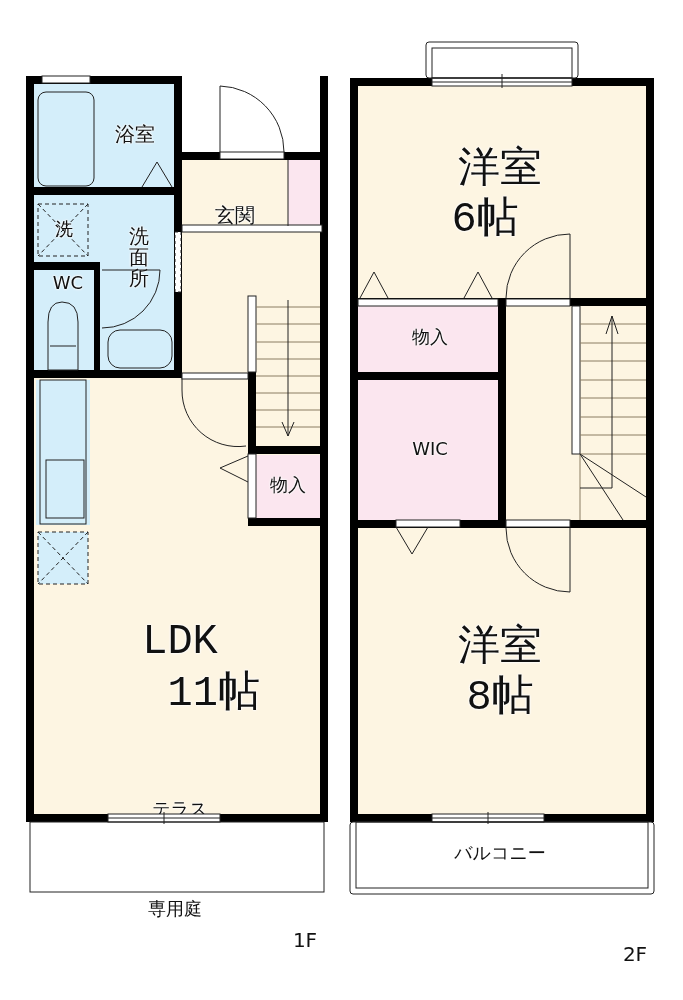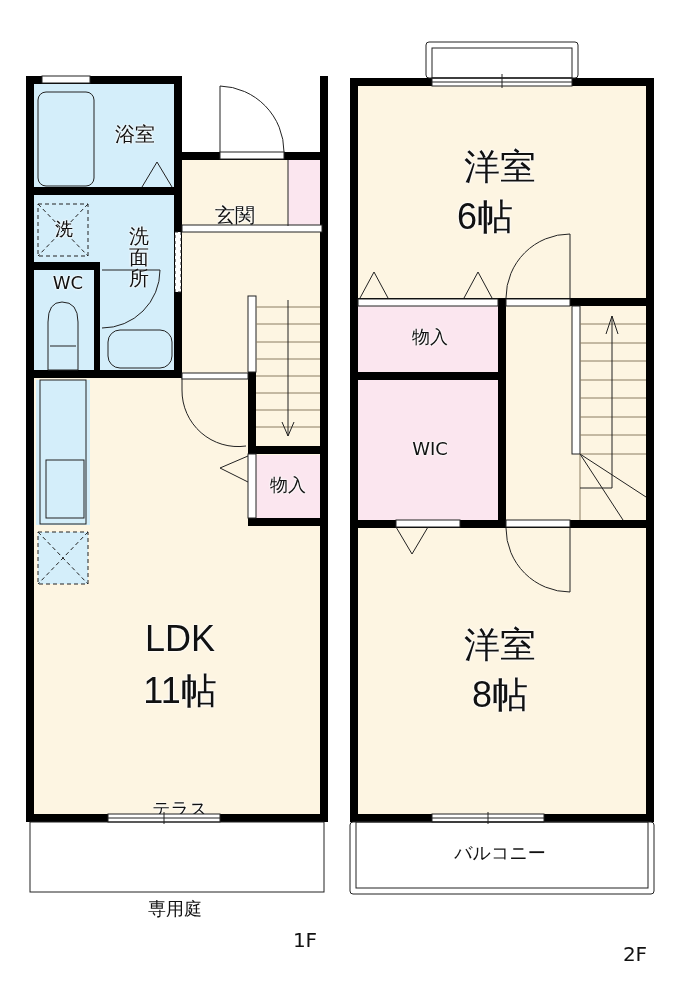--- a/index.html
+++ b/index.html
@@ -5,21 +5,21 @@
   html, body { margin:0; padding:0; background:#ffffff; }
   body { width:683px; height:1000px; position:relative; overflow:hidden;
          font-family:"DejaVu Sans","Liberation Sans",sans-serif; color:#111; }
   .abs { position:absolute; }
   .room-wet { background:#d4eefa; }
   .room-floor { background:#fdf5e2; }
   .room-pink { background:#fbe6ef; }
   .wall { position:absolute; background:#000; }
   .label { position:absolute; text-align:center; line-height:1.05; white-space:pre-line;
            text-shadow: 0 0 2px #fff, 0 0 2px #fff, 0 0 3px #fff; }
-  .big { font-size:36px; font-family:Liberation Sans, sans-serif; }
+  .big { font-size:42px; font-family:Liberation Mono, monospace; }
   .mid { font-size:20px; }
   .sm  { font-size:18px; }
   svg.overlay { position:absolute; left:0; top:0; }
 </style>
 </head>
 <body>
 
 <div>
 
   <div class="abs room-wet" style="left:34px;top:83px;width:140px;height:104px;"></div>
@@ -48,21 +48,21 @@
   <div class="label mid" style="left:100px;top:124px;width:70px;text-align:center;">浴室</div>
   <div class="label mid" style="left:200px;top:180px;width:70px;margin-top:25px;">玄関</div>
   <div class="label sm" style="left:44px;top:220px;width:40px;">洗</div>
   <div class="label mid" style="left:124px;top:226px;width:30px;">洗
 面
 所</div>
   <div class="label sm" style="left:40px;top:274px;width:56px;">WC</div>
   <div class="label sm" style="left:42px;top:548px;width:40px;">冷</div>
   <div class="label sm" style="left:256px;top:476px;width:64px;">物入</div>
   <div class="label big" style="left:100px;top:620px;width:160px;">LDK</div>
-  <div class="label big" style="left:100px;top:672px;width:160px;">11帖</div>
+  <div class="label big" style="left:100px;top:672px;width:160px;text-align:right;">11帖</div>
   <div class="label sm" style="left:100px;top:800px;width:160px;font-family:Liberation Serif, serif;">テラス</div>
   <div class="label sm" style="left:100px;top:900px;width:150px;">専用庭</div>
   <div class="label mid" style="left:280px;top:930px;width:50px;">1F</div>
 </div>
 
 <div>
   <div class="abs room-floor" style="left:358px;top:86px;width:288px;height:212px;"></div>
   <div class="abs room-pink" style="left:358px;top:306px;width:140px;height:66px;"></div>
   <div class="abs room-pink" style="left:358px;top:380px;width:140px;height:140px;"></div>
   <div class="abs room-floor" style="left:506px;top:306px;width:140px;height:214px;"></div>

